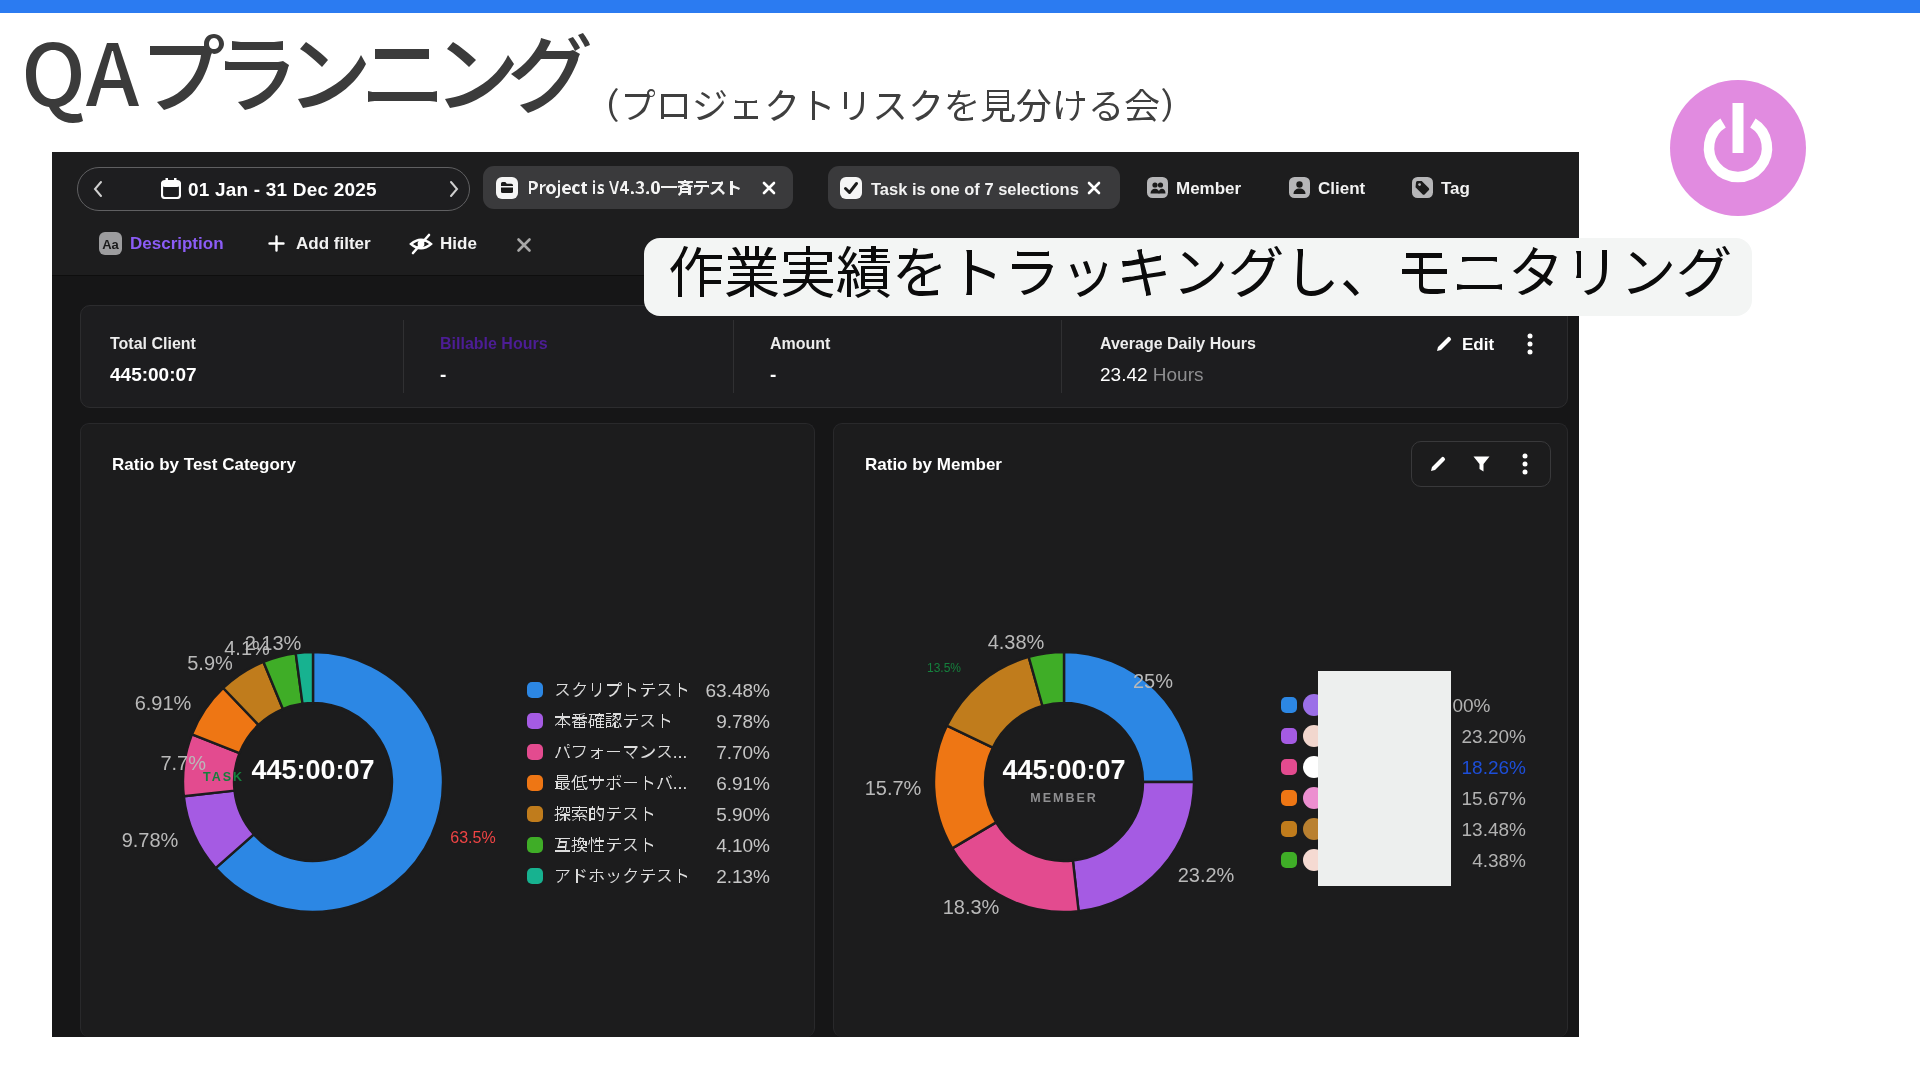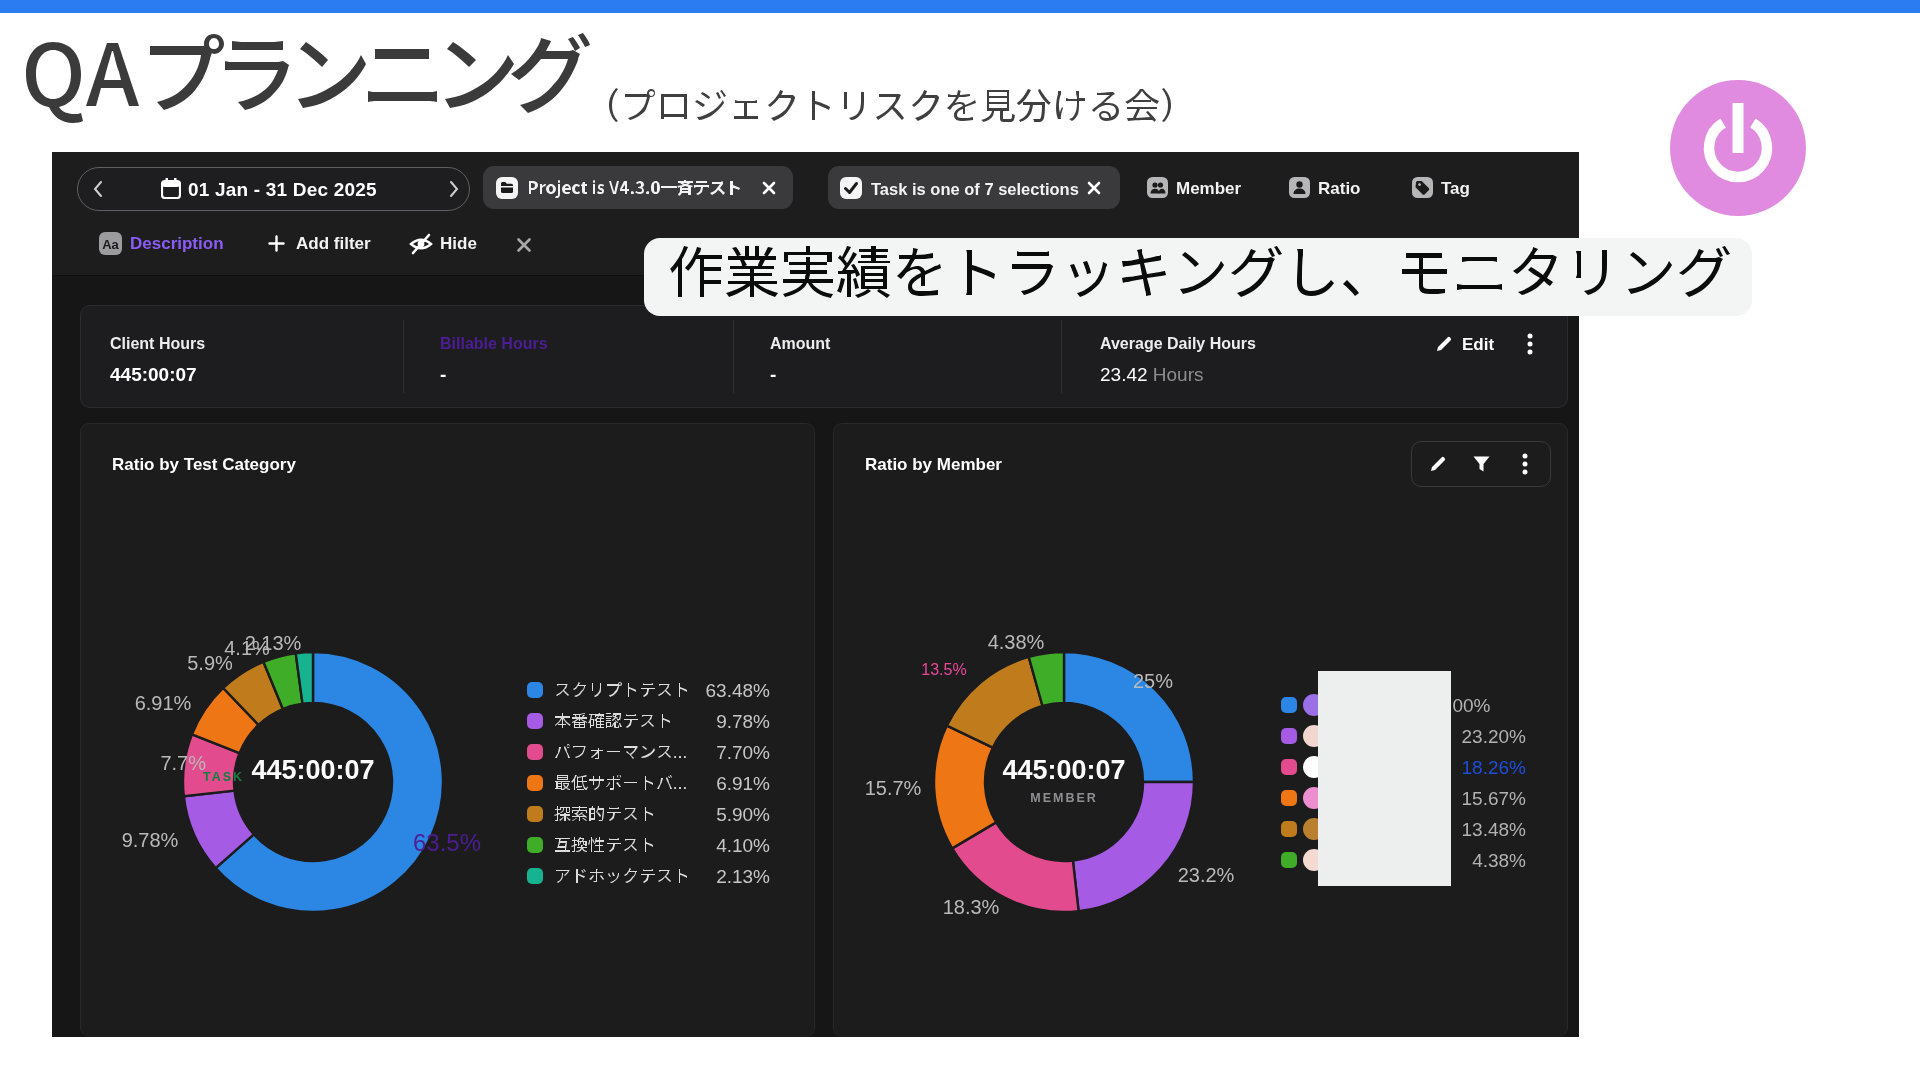--- a/index.html
+++ b/index.html
@@ -60,21 +60,21 @@
     <circle cx="13.5" cy="8" r="2.6" fill="#1b1b1b"></circle>
     <path d="M3.5 16.5 c0-3 2-4.8 4.5-4.8 s4.5 1.8 4.5 4.8z" fill="#1b1b1b"></path>
     <path d="M11.5 16.5 c0-3 1.5-4.8 3.5-4.8 s3.5 1.8 3.5 4.8z" fill="#1b1b1b"></path>
   </svg>
 <div class="abs" style="left:1176px;top:179px;font-size:17px;font-weight:bold;color:#F2F2F2">Member</div>
 <svg class="abs" style="left:1289px;top:177px" width="21" height="21" viewBox="0 0 21 21">
     <rect x="0" y="0" width="21" height="21" rx="5.5" fill="#B6B6B8"></rect>
     <circle cx="10.5" cy="7.5" r="3.2" fill="#1b1b1b"></circle>
     <path d="M4.5 17 c0-3.6 2.7-5.5 6-5.5 s6 1.9 6 5.5z" fill="#1b1b1b"></path>
   </svg>
-<div class="abs" style="left:1318px;top:179px;font-size:17px;font-weight:bold;color:#F2F2F2">Ratio</div>
+<div class="abs" style="left:1318px;top:179px;font-size:17px;font-weight:bold;color:#F2F2F2">Client</div>
 <svg class="abs" style="left:1412px;top:177px" width="21" height="21" viewBox="0 0 21 21">
     <rect x="0" y="0" width="21" height="21" rx="5.5" fill="#B6B6B8"></rect>
     <path d="M4 5.5 a1.5 1.5 0 0 1 1.5-1.5 h4.2 l7 7 a1.6 1.6 0 0 1 0 2.3 l-3.9 3.9 a1.6 1.6 0 0 1 -2.3 0 l-7-7z" fill="#1b1b1b"></path>
     <circle cx="7.6" cy="7.6" r="1.4" fill="#B6B6B8"></circle>
   </svg>
 <div class="abs" style="left:1441px;top:179px;font-size:17px;font-weight:bold;color:#F2F2F2">Tag</div>
 <svg class="abs" style="left:99px;top:232px" width="23" height="23" viewBox="0 0 23 23">
     <rect width="23" height="23" rx="6" fill="#9C9C9E"></rect>
     <text x="11.5" y="16.5" font-family="Liberation Sans" font-size="13" font-weight="bold" fill="#1b1b1b" text-anchor="middle">Aa</text>
   </svg>
@@ -93,21 +93,21 @@
     <path d="M2.5 2.5 L13.5 13.5 M13.5 2.5 L2.5 13.5" stroke="#A8A8A8" stroke-width="2.6" stroke-linecap="round"></path>
   </svg>
 <div class="abs" style="left:644px;top:238px;width:1108px;height:78px;background:#F3F5F4;border-radius:16px;z-index:40"></div>
 <svg style="position:absolute;left:668px;top:231px;z-index:41;overflow:visible" width="1084" height="84">
     <path transform="translate(0,62)" d="M29 -46C27 -38 22 -30 17 -25C18 -24 20 -23 20 -22C23 -25 26 -29 28 -34H32V4H36V-9H53V-13H36V-22H53V-26H36V-34H54V-38H30C32 -40 33 -43 33 -45ZM16 -47C13 -38 8 -30 2 -24C3 -24 4 -21 4 -20C6 -22 8 -24 10 -27V4H14V-34C16 -37 18 -41 20 -46Z M72 -33C73 -31 74 -29 74 -27H62V-24H82V-20H65V-17H82V-12H60V-9H78C73 -5 65 -2 58 0C59 1 60 2 61 4C68 2 76 -3 82 -7V4H86V-8C91 -3 100 2 107 4C108 3 109 1 110 0C103 -2 95 -5 90 -9H109V-12H86V-17H104V-20H86V-24H106V-27H94C95 -29 96 -31 97 -33L97 -33H108V-37H100C101 -39 103 -42 105 -45L100 -46C99 -44 97 -40 96 -38L98 -37H91V-47H87V-37H81V-47H77V-37H70L73 -38C72 -40 70 -44 68 -46L64 -45C66 -43 68 -39 69 -37H60V-33H74ZM92 -33C92 -32 90 -29 90 -28L90 -27H77L79 -28C78 -29 77 -32 76 -33Z M138 -36V-31H121V-28H138V-23H122V-19H138C137 -17 137 -16 137 -14H115V-10H135C132 -6 126 -2 115 1C116 2 117 4 117 4C130 1 137 -5 139 -10H140C144 -2 152 3 163 5C163 3 165 2 165 1C156 -0 148 -4 144 -10H165V-14H141C141 -16 142 -17 142 -19H159V-23H142V-28H159V-31H164V-41H142V-47H138V-41H116V-31H120V-38H159V-31H142V-36Z M197 -17H215V-14H197ZM197 -11H215V-7H197ZM197 -24H215V-20H197ZM193 -27V-4H219V-27ZM209 -2C212 0 216 3 219 5L222 2C220 1 215 -2 211 -4ZM200 -4C197 -2 192 1 187 2C188 3 189 4 190 5C194 3 200 1 203 -2ZM185 -14C186 -11 187 -7 187 -4L191 -5C190 -8 189 -12 188 -15ZM173 -15C172 -10 171 -5 169 -2C170 -1 172 -1 173 -0C174 -4 176 -9 177 -14ZM190 -32V-30H222V-32H208V-35H219V-38H208V-41H220V-44H208V-47H203V-44H191V-41H203V-38H193V-35H203V-32ZM170 -22 170 -19 179 -19V4H183V-19L187 -20C188 -18 188 -17 188 -16L192 -18C191 -21 189 -25 186 -29L183 -28C184 -26 185 -25 186 -23L178 -23C181 -27 186 -34 189 -39L185 -41C184 -38 182 -34 179 -30C178 -32 177 -33 176 -34C178 -37 181 -42 183 -46L179 -47C178 -44 176 -40 174 -36L172 -38L170 -35C173 -33 175 -30 177 -27C176 -25 175 -24 174 -22Z M273 -25 272 -29C270 -28 269 -27 267 -27C264 -25 261 -24 257 -22C256 -25 253 -27 249 -27C247 -27 244 -26 242 -25C243 -28 245 -31 247 -34C253 -34 260 -34 265 -35L265 -40C260 -39 254 -38 248 -38C249 -40 249 -43 250 -44L245 -45C245 -43 245 -40 244 -38L240 -38C237 -38 234 -38 231 -38V-34C234 -34 237 -34 240 -34H242C240 -29 236 -23 229 -17L233 -14C235 -16 237 -18 238 -20C241 -22 244 -24 248 -24C250 -24 252 -23 253 -20C246 -17 240 -13 240 -6C240 1 246 3 254 3C259 3 265 2 270 2L270 -3C265 -2 259 -2 254 -2C249 -2 244 -2 244 -7C244 -10 248 -13 253 -16C253 -13 253 -10 253 -7H257L257 -18C261 -20 265 -22 268 -23C270 -24 272 -24 273 -25Z M299 -5C299 -3 299 -0 298 2H304C304 -0 304 -3 304 -5L304 -23C310 -21 319 -18 326 -14L327 -19C322 -22 311 -26 304 -28V-38C304 -39 304 -42 304 -43H298C299 -42 299 -39 299 -38C299 -33 299 -8 299 -5Z M349 -42V-37C350 -37 352 -37 354 -37C357 -37 373 -37 376 -37C378 -37 380 -37 381 -37V-42C380 -41 378 -41 376 -41C373 -41 357 -41 354 -41C352 -41 350 -41 349 -42ZM385 -27 382 -29C381 -29 380 -29 379 -29C376 -29 352 -29 349 -29C348 -29 346 -29 344 -29V-24C346 -24 348 -24 349 -24C353 -24 376 -24 379 -24C378 -20 376 -16 372 -12C368 -7 361 -3 353 -2L356 2C363 0 370 -3 376 -9C380 -14 383 -20 384 -25C385 -26 385 -26 385 -27Z M419 -32 415 -31C416 -28 419 -21 419 -19L423 -20C423 -23 420 -30 419 -32ZM439 -29 435 -31C434 -23 431 -16 427 -11C422 -6 415 -1 409 0L412 4C419 2 425 -3 431 -9C435 -14 437 -20 438 -26C439 -27 439 -28 439 -29ZM406 -29 402 -28C403 -26 406 -18 407 -15L411 -17C410 -20 407 -27 406 -29Z M454 -15 455 -10C456 -11 458 -11 460 -11C463 -12 469 -13 475 -14L477 -3C478 -1 478 1 478 3L483 2C483 0 482 -2 482 -4L479 -15L493 -17C495 -17 497 -18 498 -18L497 -22C496 -22 495 -22 492 -21L479 -19L476 -30L489 -32C491 -32 493 -33 493 -33L493 -38C492 -37 490 -37 489 -37C486 -36 481 -35 476 -34L474 -40C474 -42 474 -43 474 -44L469 -43C469 -42 470 -41 470 -40L471 -34C466 -33 461 -32 459 -32C457 -32 456 -32 454 -32L455 -26C457 -27 458 -27 460 -27L472 -29L474 -18C468 -17 462 -16 459 -16C457 -16 455 -15 454 -15Z M517 -41 514 -38C518 -35 525 -29 527 -26L531 -29C528 -33 521 -38 517 -41ZM512 -4 515 1C524 -1 531 -4 537 -8C545 -13 552 -21 556 -28L553 -32C550 -25 543 -17 534 -12C529 -8 522 -5 512 -4Z M603 -45 600 -44C601 -41 603 -38 604 -36L607 -37C606 -39 604 -43 603 -45ZM609 -47 606 -46C608 -44 609 -40 611 -38L614 -39C613 -41 610 -45 609 -47ZM588 -42 583 -44C582 -42 581 -40 581 -39C578 -34 573 -26 563 -20L567 -18C573 -22 578 -27 581 -31H600C599 -26 596 -19 591 -14C586 -8 579 -3 569 0L573 4C584 -0 590 -5 595 -11C600 -17 604 -25 605 -31C606 -32 606 -33 607 -34L603 -36C602 -36 601 -35 599 -35H584L585 -38C586 -39 587 -41 588 -42Z M635 -44 629 -44C630 -42 630 -40 630 -38C630 -32 629 -18 629 -10C629 -1 635 3 643 3C655 3 662 -4 666 -10L663 -13C659 -8 653 -2 643 -2C638 -2 634 -4 634 -10C634 -18 634 -32 635 -38C635 -40 635 -42 635 -44Z M687 3 691 -0C688 -4 683 -9 679 -13L675 -9C679 -6 684 -1 687 3Z M734 -24V-19C736 -19 738 -19 740 -19H751V-7C751 -2 753 1 762 1C767 1 772 1 777 0L777 -4C772 -4 768 -4 762 -4C757 -4 755 -5 755 -8V-19H774C775 -19 778 -19 779 -19V-24C778 -24 775 -24 774 -24H755V-35H770C772 -35 773 -35 774 -35V-40C773 -40 772 -40 770 -40C766 -40 747 -40 743 -40C741 -40 740 -40 738 -40V-35C740 -35 741 -35 743 -35H751V-24H740C738 -24 736 -24 734 -24Z M794 -36V-31C796 -31 798 -32 800 -32C802 -32 821 -32 823 -32C825 -32 827 -32 829 -31V-36C827 -36 825 -36 823 -36C821 -36 803 -36 800 -36C798 -36 796 -36 794 -36ZM789 -9V-3C791 -3 793 -4 795 -4C798 -4 825 -4 829 -4C830 -4 832 -4 834 -3V-9C832 -9 830 -8 829 -8C825 -8 798 -8 795 -8C793 -8 791 -9 789 -9Z M870 -44 865 -46C865 -44 864 -42 863 -41C860 -36 855 -28 845 -22L849 -19C855 -23 860 -29 864 -34H883C882 -29 879 -23 875 -18C871 -21 867 -24 863 -26L860 -23C864 -20 868 -17 872 -15C867 -9 860 -4 850 -1L854 2C864 -1 871 -6 876 -12C878 -10 880 -8 882 -7L885 -11C883 -12 881 -14 879 -15C883 -21 886 -28 888 -33C888 -34 888 -35 889 -36L885 -38C884 -38 883 -38 881 -38H866L867 -40C868 -41 869 -43 870 -44Z M939 -43H934C934 -41 934 -40 934 -38C934 -36 934 -31 934 -29C934 -18 934 -14 930 -9C926 -5 922 -3 916 -2L920 2C924 1 930 -2 933 -6C937 -11 939 -15 939 -29C939 -31 939 -35 939 -38C939 -40 939 -41 939 -43ZM913 -42H908C908 -41 909 -39 909 -38C909 -36 909 -22 909 -19C909 -18 908 -16 908 -15H913C913 -16 913 -18 913 -19C913 -22 913 -36 913 -38C913 -39 913 -41 913 -42Z M965 -41 962 -38C966 -35 973 -29 975 -26L979 -29C976 -33 969 -38 965 -41ZM960 -4 963 1C972 -1 979 -4 985 -8C993 -13 1000 -21 1004 -28L1001 -32C998 -25 991 -17 982 -12C977 -8 970 -5 960 -4Z M1051 -45 1048 -44C1049 -41 1051 -38 1052 -36L1055 -37C1054 -39 1052 -43 1051 -45ZM1057 -47 1054 -46C1056 -44 1057 -40 1059 -38L1062 -39C1061 -41 1058 -45 1057 -47ZM1036 -42 1031 -44C1030 -42 1029 -40 1029 -39C1026 -34 1021 -26 1011 -20L1015 -18C1021 -22 1026 -27 1029 -31H1048C1047 -26 1044 -19 1039 -14C1034 -8 1027 -3 1017 0L1021 4C1032 -0 1038 -5 1043 -11C1048 -17 1052 -25 1053 -31C1054 -32 1054 -33 1055 -34L1051 -36C1050 -36 1049 -35 1047 -35H1032L1033 -38C1034 -39 1035 -41 1036 -42Z" fill="#0b0b0b"></path>
   </svg>
 <div class="abs" style="left:80px;top:305px;width:1488px;height:103px;background:#1D1D1F;border:1px solid #2C2C2E;border-radius:10px"></div>
 <div class="abs" style="left:403px;top:320px;width:1px;height:73px;background:#303032"></div>
 <div class="abs" style="left:733px;top:320px;width:1px;height:73px;background:#303032"></div>
 <div class="abs" style="left:1061px;top:320px;width:1px;height:73px;background:#303032"></div>
-<div class="abs" style="left:110px;top:335px;font-size:16px;font-weight:bold;color:#EDEDED">Client Hours</div>
+<div class="abs" style="left:110px;top:335px;font-size:16px;font-weight:bold;color:#EDEDED">Total Client</div>
 <div class="abs" style="left:110px;top:364px;font-size:19px;font-weight:bold;color:#FFF">445:00:07</div>
 <div class="abs" style="left:440px;top:335px;font-size:16px;font-weight:bold;color:#4c1d95">Billable Hours</div>
 <div class="abs" style="left:440px;top:364px;font-size:19px;font-weight:bold;color:#FFF">-</div>
 <div class="abs" style="left:770px;top:335px;font-size:16px;font-weight:bold;color:#EDEDED">Amount</div>
 <div class="abs" style="left:770px;top:364px;font-size:19px;font-weight:bold;color:#FFF">-</div>
 <div class="abs" style="left:1100px;top:335px;font-size:16px;font-weight:bold;color:#EDEDED">Average Daily Hours</div>
 <div class="abs" style="left:1100px;top:364px;font-size:19px;font-weight:normal;color:#FFF">23.42 <span style="color:#8E8E90">Hours</span></div>
 <svg class="abs" style="left:1435px;top:335px" width="18" height="18" viewBox="0 0 18 18">
     <path d="M2 16 L3 12 L12.5 2.5 a1.8 1.8 0 0 1 2.6 0 l0.4 0.4 a1.8 1.8 0 0 1 0 2.6 L6 15 L2 16 Z" fill="#fff"></path>
   </svg>
@@ -147,32 +147,32 @@
     <path d="M265.0 135.0 A130 130 0 0 1 149.6 264.2 L143.9 213.5 A79 79 0 0 0 214.0 135.0 Z" fill="#A55BE3" stroke="#1C1C1D" stroke-width="2.4" stroke-linejoin="round"></path>
     <path d="M149.6 264.2 A130 130 0 0 1 23.2 201.4 L67.1 175.4 A79 79 0 0 0 143.9 213.5 Z" fill="#E34B8F" stroke="#1C1C1D" stroke-width="2.4" stroke-linejoin="round"></path>
     <path d="M23.2 201.4 A130 130 0 0 1 17.9 78.6 L63.8 100.7 A79 79 0 0 0 67.1 175.4 Z" fill="#EE7614" stroke="#1C1C1D" stroke-width="2.4" stroke-linejoin="round"></path>
     <path d="M17.9 78.6 A130 130 0 0 1 99.7 9.9 L113.5 59.0 A79 79 0 0 0 63.8 100.7 Z" fill="#C07C1C" stroke="#1C1C1D" stroke-width="2.4" stroke-linejoin="round"></path>
     <path d="M99.7 9.9 A130 130 0 0 1 135.0 5.0 L135.0 56.0 A79 79 0 0 0 113.5 59.0 Z" fill="#3FAD27" stroke="#1C1C1D" stroke-width="2.4" stroke-linejoin="round"></path>
   </svg>
 <div class="abs" style="left:203px;top:755px;width:220px;text-align:center;font-size:27px;font-weight:bold;color:#FFF">445:00:07</div>
 <div class="abs" style="left:203px;top:770px;width:220px;font-size:12.5px;font-weight:bold;letter-spacing:2px;color:#15803d">TASK</div>
 <div class="abs" style="left:954px;top:755px;width:220px;text-align:center;font-size:27px;font-weight:bold;color:#FFF">445:00:07</div>
 <div class="abs" style="left:954px;top:791px;width:220px;text-align:center;font-size:12.5px;font-weight:bold;letter-spacing:2px;color:#8F8F91">MEMBER</div>
-<div class="abs" style="left:413px;top:829px;width:120px;font-size:24px;color:#4c1d95">63.5%</div>
+<div class="abs" style="left:413px;top:829px;width:120px;text-align:center;font-size:16px;color:#ef4444">63.5%</div>
 <div class="abs" style="left:90px;top:829px;width:120px;text-align:center;font-size:20px;color:#B9B9B9">9.78%</div>
 <div class="abs" style="left:86px;top:752px;width:120px;text-align:right;font-size:20px;color:#B9B9B9">7.7%</div>
 <div class="abs" style="left:103px;top:692px;width:120px;text-align:center;font-size:20px;color:#B9B9B9">6.91%</div>
 <div class="abs" style="left:150px;top:652px;width:120px;text-align:center;font-size:20px;color:#B9B9B9">5.9%</div>
 <div class="abs" style="left:187px;top:637px;width:120px;text-align:center;font-size:20px;color:#B9B9B9">4.1%</div>
 <div class="abs" style="left:213px;top:632px;width:120px;text-align:center;font-size:20px;color:#B9B9B9">2.13%</div>
 <div class="abs" style="left:1133px;top:670px;width:120px;text-align:left;font-size:20px;color:#B9B9B9">25%</div>
 <div class="abs" style="left:1146px;top:864px;width:120px;text-align:center;font-size:20px;color:#B9B9B9">23.2%</div>
 <div class="abs" style="left:911px;top:896px;width:120px;text-align:center;font-size:20px;color:#B9B9B9">18.3%</div>
 <div class="abs" style="left:833px;top:777px;width:120px;text-align:center;font-size:20px;color:#B9B9B9">15.7%</div>
-<div class="abs" style="left:884px;top:661px;width:120px;text-align:center;font-size:16px;color:#ec4899">13.5%</div>
+<div class="abs" style="left:884px;top:661px;width:120px;text-align:center;font-size:12px;color:#15803d">13.5%</div>
 <div class="abs" style="left:956px;top:631px;width:120px;text-align:center;font-size:20px;color:#B9B9B9">4.38%</div>
 <div class="abs" style="left:527px;top:682px;width:16px;height:16px;border-radius:5px;background:#2C87E4"></div>
 <svg style="position:absolute;left:554px;top:677px;overflow:visible" width="142" height="26">
     <path transform="translate(0,19)" d="M14 -11 13 -12C12 -12 12 -12 11 -12C11 -12 6 -12 5 -12C4 -12 3 -12 3 -12V-10C3 -10 4 -11 5 -11C5 -11 11 -11 12 -11C11 -9 10 -7 9 -6C7 -4 4 -2 2 -1L3 0C5 -1 8 -3 9 -5C11 -3 13 -1 14 0L15 -1C14 -2 12 -4 10 -6C12 -7 13 -9 13 -11C13 -11 13 -11 14 -11Z M26 -13 25 -14C24 -13 24 -13 24 -12C23 -11 22 -8 19 -7L20 -6C22 -7 23 -8 24 -10H30C30 -8 29 -6 27 -5C26 -3 24 -1 20 -0L22 1C25 -0 27 -2 28 -4C30 -6 31 -8 31 -10C32 -10 32 -10 32 -11L31 -11C30 -11 30 -11 30 -11H25L25 -12C26 -12 26 -13 26 -13Z M47 -13H46C46 -12 46 -12 46 -11C46 -11 46 -9 46 -9C46 -6 45 -4 44 -3C43 -2 42 -1 40 -0L41 1C43 0 44 -0 45 -2C47 -3 47 -5 47 -9C47 -9 47 -11 47 -11C47 -12 47 -12 47 -13ZM39 -13H38C38 -12 38 -12 38 -12C38 -11 38 -7 38 -6C38 -5 38 -5 38 -5H39C39 -5 39 -5 39 -6C39 -7 39 -11 39 -12C39 -12 39 -12 39 -13Z M65 -12C65 -13 65 -13 66 -13C66 -13 67 -13 67 -12C67 -12 66 -11 66 -11C65 -11 65 -12 65 -12ZM64 -12C64 -12 64 -12 64 -12L63 -12C63 -12 56 -12 55 -12C54 -12 54 -12 53 -12V-10C54 -10 54 -10 55 -10C56 -10 63 -10 64 -10C63 -9 63 -6 61 -5C60 -3 58 -1 55 -1L56 1C59 -0 61 -2 63 -4C64 -6 65 -8 65 -10L65 -10C65 -10 66 -10 66 -10C67 -10 68 -11 68 -12C68 -13 67 -14 66 -14C65 -14 64 -13 64 -12Z M74 -1C74 -1 74 -0 74 1H75C75 -0 75 -1 75 -1L75 -7C77 -7 80 -5 82 -4L82 -6C81 -7 77 -8 75 -9V-11C75 -12 75 -13 75 -13H74C74 -13 74 -12 74 -11C74 -10 74 -2 74 -1Z M89 -13V-11C89 -11 90 -11 90 -11C91 -11 96 -11 97 -11C98 -11 98 -11 99 -11V-13C98 -13 98 -12 97 -12C96 -12 91 -12 90 -12C90 -12 89 -13 89 -13ZM87 -8V-7C87 -7 88 -7 88 -7H93C93 -5 93 -4 92 -3C92 -2 90 -1 89 -0L90 1C92 0 93 -1 94 -2C94 -4 95 -5 95 -7H99C100 -7 100 -7 101 -7V-8C100 -8 100 -8 99 -8C98 -8 89 -8 88 -8C88 -8 87 -8 87 -8Z M116 -11 115 -12C114 -12 114 -12 113 -12C113 -12 108 -12 107 -12C106 -12 105 -12 105 -12V-10C105 -10 106 -11 107 -11C107 -11 113 -11 114 -11C113 -9 112 -7 111 -6C109 -4 106 -2 104 -1L105 0C107 -1 110 -3 111 -5C113 -3 115 -1 116 0L117 -1C116 -2 114 -4 112 -6C114 -7 115 -9 115 -11C115 -11 115 -11 116 -11Z M125 -1C125 -1 125 -0 125 1H126C126 -0 126 -1 126 -1L126 -7C128 -7 131 -5 133 -4L133 -6C132 -7 128 -8 126 -9V-11C126 -12 126 -13 126 -13H125C125 -13 125 -12 125 -11C125 -10 125 -2 125 -1Z" fill="#DCDCDC"></path>
   </svg>
 <div class="abs" style="left:670px;top:680px;width:100px;text-align:right;font-size:19px;color:#C6C6C6">63.48%</div>
 <div class="abs" style="left:527px;top:713px;width:16px;height:16px;border-radius:5px;background:#A55BE3"></div>
 <svg style="position:absolute;left:554px;top:708px;overflow:visible" width="125" height="26">
     <path transform="translate(0,19)" d="M8 -14V-11H1V-9H7C6 -6 3 -4 1 -2C1 -2 1 -2 1 -1C4 -3 6 -5 8 -8V-3H4V-2H8V1H9V-2H12V-3H9V-8C11 -5 13 -3 16 -1C16 -2 16 -2 17 -2C14 -4 11 -6 10 -9H16V-11H9V-14Z M25 -10H22L23 -10C23 -10 22 -11 22 -12C23 -12 24 -12 25 -12ZM21 -12C21 -11 21 -10 22 -10H18V-8H23C22 -7 20 -6 18 -5C18 -5 18 -4 18 -4C19 -4 20 -5 20 -5V1H21V1H30V1H31V-5C32 -5 32 -4 33 -4C33 -5 33 -5 33 -5C31 -6 29 -7 27 -8H33V-10H29C30 -10 30 -11 31 -12L29 -12C29 -12 28 -10 28 -10L28 -10H26V-12C28 -13 30 -13 31 -13L31 -14C28 -13 23 -13 19 -13C19 -13 19 -12 19 -12L22 -12ZM25 -8V-6H26V-8C27 -7 29 -6 30 -5H21C22 -6 24 -7 25 -8ZM21 -2H25V-0H21ZM21 -3V-4H25V-3ZM30 -2V-0H26V-2ZM30 -3H26V-4H30Z M46 -5V-3H43V-5ZM35 -13V-12H37C36 -9 36 -6 34 -4C35 -4 35 -4 35 -3C35 -4 36 -4 36 -5V1H37V-1H40V-7C41 -7 41 -6 41 -6C42 -6 42 -6 42 -7V1H43V1H50V-0H47V-2H50V-3H47V-5H50V-6H47V-8H50V-9H47C47 -9 48 -10 48 -11L47 -11C47 -10 46 -10 46 -9H44C44 -10 45 -11 45 -11H49V-10H50V-13H46C46 -13 46 -14 46 -14L45 -14C45 -14 45 -13 44 -13H41V-10H42V-11H44C43 -10 42 -8 40 -7V-8H37C38 -9 38 -11 38 -12H41V-13ZM46 -6H43V-8H46ZM46 -2V-0H43V-2ZM37 -7H39V-2H37Z M60 -5V-0C60 1 61 1 62 1C62 1 64 1 64 1C65 1 65 1 65 -1C65 -1 64 -2 64 -2C64 -0 64 0 64 0C63 0 62 0 62 0C62 0 62 0 62 -0V-5ZM59 -4C59 -3 58 -1 57 -0L58 0C59 -1 60 -2 60 -4ZM61 -6C62 -5 63 -4 64 -4L64 -5C64 -5 62 -6 61 -7ZM65 -4C65 -3 66 -1 66 0L68 -0C67 -1 67 -3 66 -4ZM52 -9V-8H57V-9ZM52 -14V-13H57V-14ZM52 -7V-6H57V-7ZM52 -11V-10H58V-11ZM59 -14V-12H61C61 -12 61 -11 61 -11C60 -11 60 -11 59 -12L58 -11C59 -10 60 -10 61 -10C60 -9 59 -8 58 -7C58 -7 58 -6 59 -6C60 -7 61 -8 62 -9C62 -9 63 -8 63 -8L64 -9C64 -9 63 -10 62 -10C62 -11 63 -12 63 -12H66C65 -9 65 -8 65 -8C65 -8 65 -8 64 -8C64 -8 63 -8 63 -8C63 -7 63 -7 63 -7C64 -6 65 -6 65 -7C65 -7 66 -7 66 -7C66 -7 67 -9 67 -13C67 -13 67 -14 67 -14ZM52 -5V1H53V0H57V-5ZM53 -4H56V-1H53Z M72 -13V-11C72 -11 73 -11 73 -11C74 -11 79 -11 80 -11C81 -11 81 -11 82 -11V-13C81 -13 81 -12 80 -12C79 -12 74 -12 73 -12C73 -12 72 -13 72 -13ZM70 -8V-7C70 -7 71 -7 71 -7H76C76 -5 76 -4 75 -3C75 -2 73 -1 72 -0L73 1C75 0 76 -1 77 -2C77 -4 78 -5 78 -7H82C83 -7 83 -7 84 -7V-8C83 -8 83 -8 82 -8C81 -8 72 -8 71 -8C71 -8 70 -8 70 -8Z M99 -11 98 -12C97 -12 97 -12 96 -12C96 -12 91 -12 90 -12C89 -12 88 -12 88 -12V-10C88 -10 89 -11 90 -11C90 -11 96 -11 97 -11C96 -9 95 -7 94 -6C92 -4 89 -2 87 -1L88 0C90 -1 93 -3 94 -5C96 -3 98 -1 99 0L100 -1C99 -2 97 -4 95 -6C97 -7 98 -9 98 -11C98 -11 98 -11 99 -11Z M108 -1C108 -1 108 -0 108 1H109C109 -0 109 -1 109 -1L109 -7C111 -7 114 -5 116 -4L116 -6C115 -7 111 -8 109 -9V-11C109 -12 109 -13 109 -13H108C108 -13 108 -12 108 -11C108 -10 108 -2 108 -1Z" fill="#DCDCDC"></path>
   </svg>

